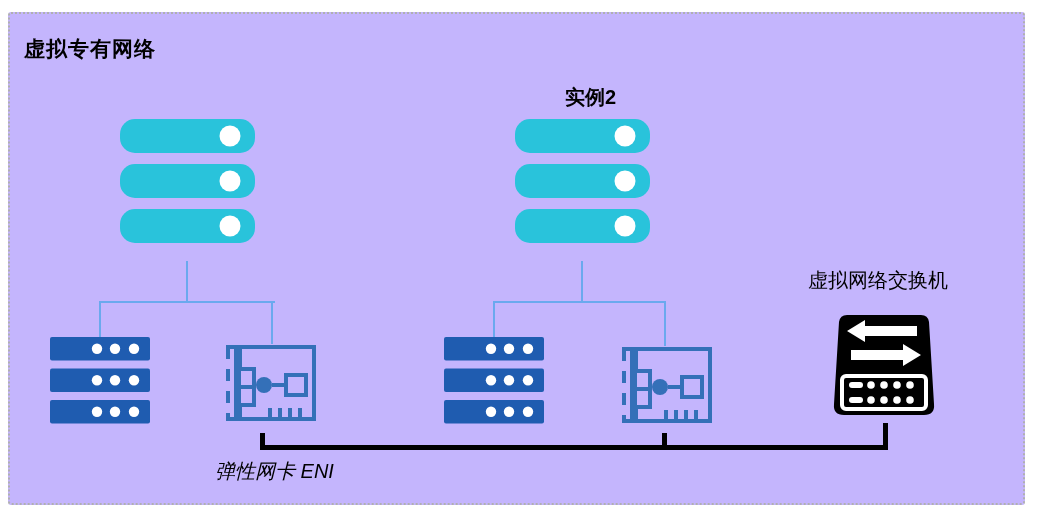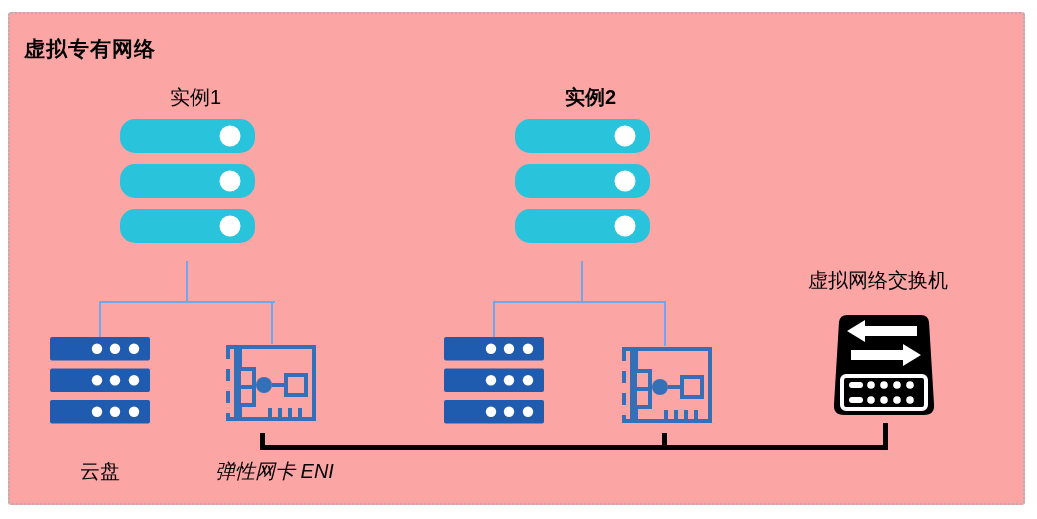--- a/index.html
+++ b/index.html
@@ -1,38 +1,37 @@
 <!DOCTYPE html>
 <html style="--c-instance: #29c3db; --c-disk: #1f5cb0; --c-eni: #3470b8; --c-connector: #6aa9ee; --c-switch: #000000; --c-border: #b0b0b0;"><head>
 <meta charset="utf-8">
 <style>
   html,body{margin:0;padding:0;background:#fff;}
   body{font-family:"Liberation Sans","DejaVu Sans",sans-serif;color:#000;}
   .stage{position:relative;width:1037px;height:519px;background:#fff;overflow:hidden;}
   .vpc-box{
     position:absolute;left:8px;top:12px;width:1017px;height:493px;
-    border:2px dotted var(--c-border,#b0b0b0);border-radius:3px;background:#fca5a5;box-sizing:border-box;
+    border:2px dotted var(--c-border,#b0b0b0);border-radius:3px;background:#c4b5fd;box-sizing:border-box;
   }
   .vpc-title{position:absolute;left:14px;top:21px;font-size:21px;font-weight:bold;letter-spacing:1px;}
   .lbl{position:absolute;font-size:20px;white-space:nowrap;}
   .center{text-align:center;}
   .icon{position:absolute;display:block;}
   .line{position:absolute;}
   .blue-line{background:var(--c-connector,#6aa9ee);}
   .black-line{background:var(--c-switch,#000);}
 </style>
 </head>
 <body>
 
 <div class="stage">
   <div class="vpc-box">
 
     <div class="vpc-title">虚拟专有网络</div>
 
-    <div class="lbl center" style="left:110px;top:70px;width:151px;">实例1</div>
 
     <svg class="icon" style="left:110px;top:105px;" width="135" height="125" viewBox="0 0 135 125">
       <g fill="var(--c-instance,#29c3db)">
         <rect x="0" y="0" width="135" height="34" rx="15"></rect>
         <rect x="0" y="45" width="135" height="34" rx="15"></rect>
         <rect x="0" y="90" width="135" height="34" rx="15"></rect>
       </g>
       <g fill="#fff">
         <circle cx="110" cy="17" r="10.5"></circle>
         <circle cx="110" cy="62" r="10.5"></circle>
@@ -150,17 +149,16 @@
         <circle cx="65" cy="86" r="3.8"></circle>
           <circle cx="78" cy="86" r="3.8"></circle>
       </g>
     </svg>
 
     <div class="line black-line" style="left:250px;top:431px;width:628px;height:5px;"></div>
     <div class="line black-line" style="left:250px;top:419px;width:5px;height:17px;"></div>
     <div class="line black-line" style="left:652px;top:419px;width:5px;height:17px;"></div>
     <div class="line black-line" style="left:873px;top:409px;width:5px;height:27px;"></div>
 
-    <div class="lbl center" style="left:40px;top:444px;width:100px;">云盘</div>
     <div class="lbl" style="left:205px;top:444px;font-style:italic;">弹性网卡 ENI</div>
 
   </div>
 </div>
 
 </body></html>

